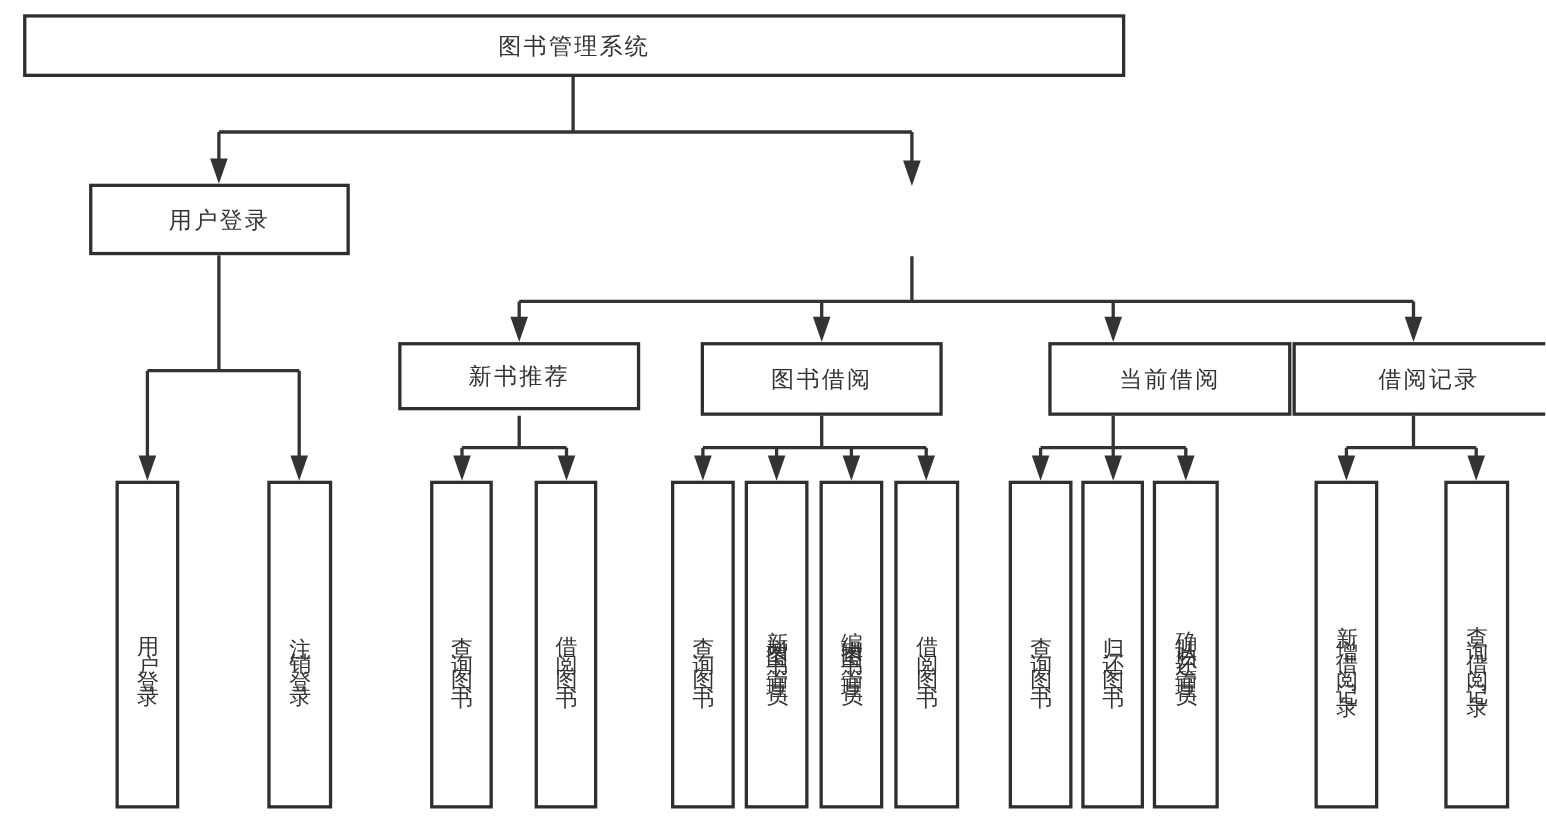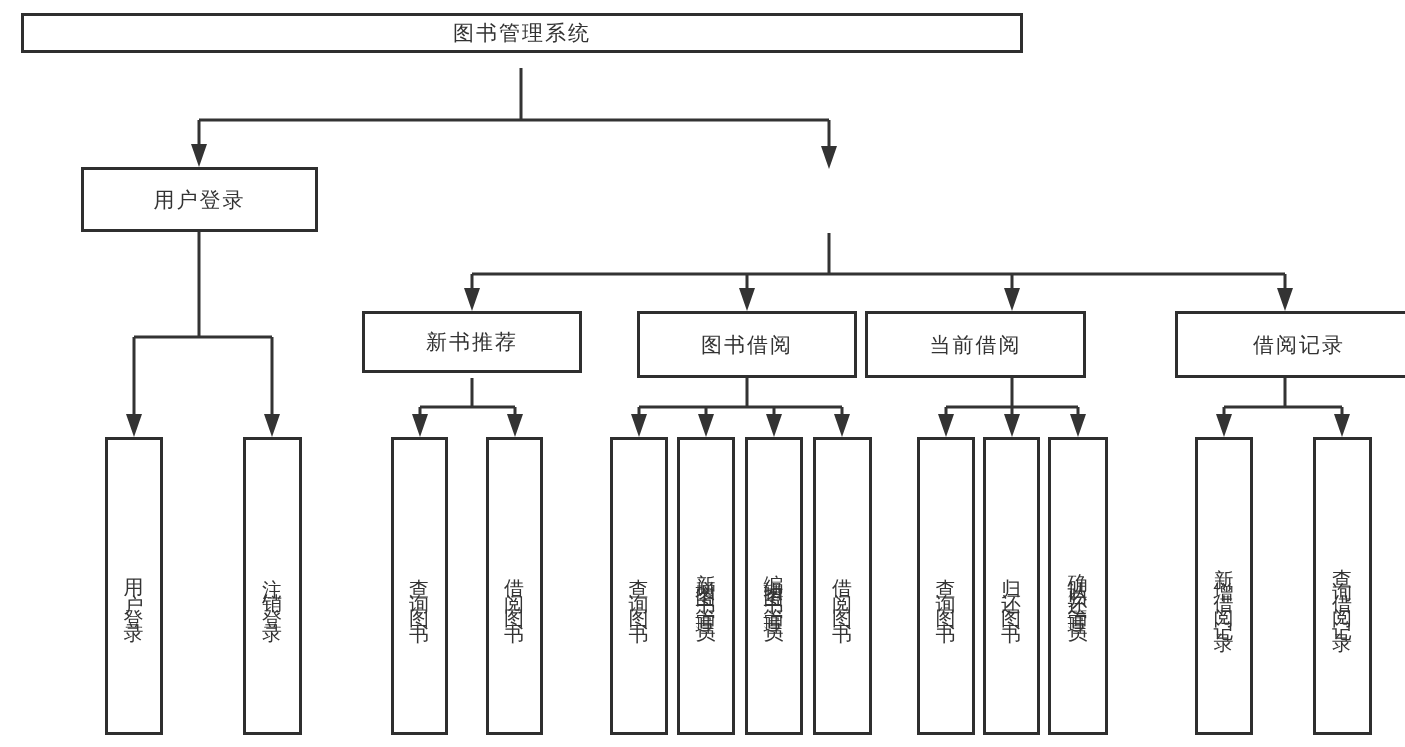--- a/index.html
+++ b/index.html
@@ -98,35 +98,35 @@
       <polygon points="766,414 782,414 774,437"></polygon>
       <polygon points="834,414 850,414 842,437"></polygon>
       <polygon points="938,414 954,414 946,437"></polygon>
       <polygon points="1004,414 1020,414 1012,437"></polygon>
       <polygon points="1070,414 1086,414 1078,437"></polygon>
       <polygon points="1216,414 1232,414 1224,437"></polygon>
       <polygon points="1334,414 1350,414 1342,437"></polygon>
     </g>
   </svg>
 
-  <div class="box root-box" style="left:21px; top:13px; width:1002px; height:40px;">
+  <div class="box root-box" style="left:21px; top:13px; width:1002px; height:57px;">
     <span class="h-label">图书管理系统</span>
   </div>
 
   <div class="box" style="left:81px; top:167px; width:237px; height:65px;">
     <span class="h-label">用户登录</span>
   </div>
 
   <div class="box" style="left:362px; top:311px; width:220px; height:62px;">
     <span class="h-label">新书推荐</span>
   </div>
   <div class="box" style="left:637px; top:311px; width:220px; height:67px;">
     <span class="h-label">图书借阅</span>
   </div>
-  <div class="box" style="left:865px; top:311px; width:221px; height:67px;">
+  <div class="box" style="left:953px; top:311px; width:221px; height:67px;">
     <span class="h-label">当前借阅</span>
   </div>
   <div class="box" style="left:1175px; top:311px; width:248px; height:67px;">
     <span class="h-label">借阅记录</span>
   </div>
 
   <div class="box leaf ls-4" style="left:105px; top:437px; width:58px; height:298px;">
     <span class="v-label">用户登录</span>
   </div>
   <div class="box leaf ls-4" style="left:243px; top:437px; width:59px; height:298px;">

